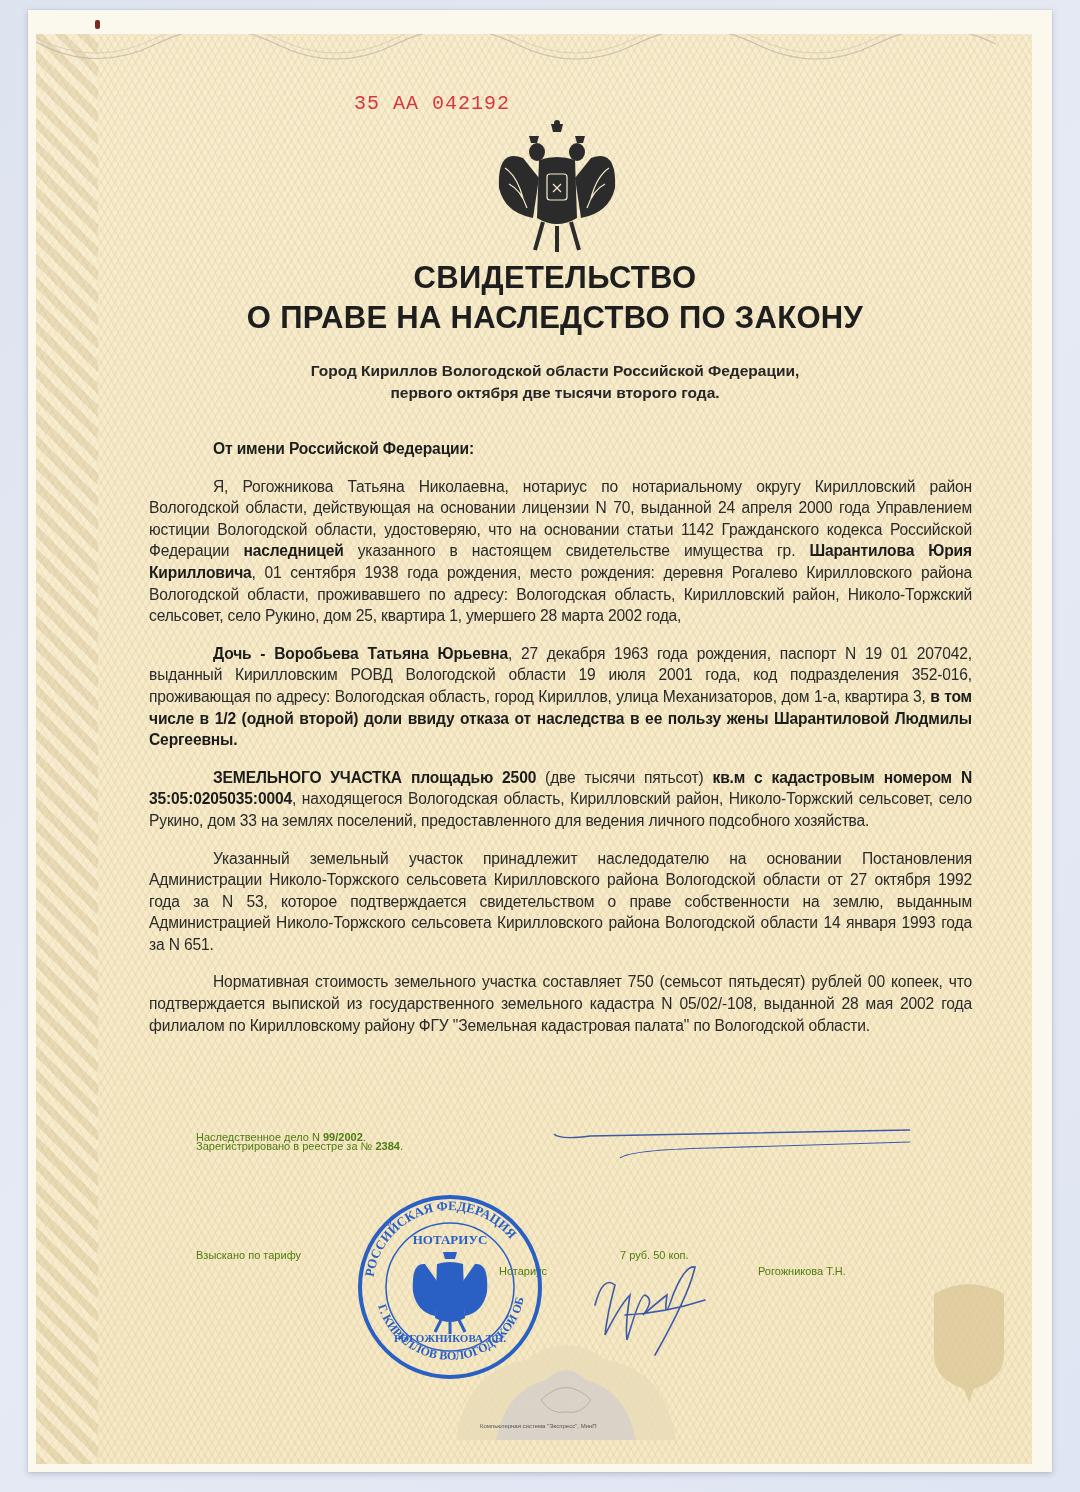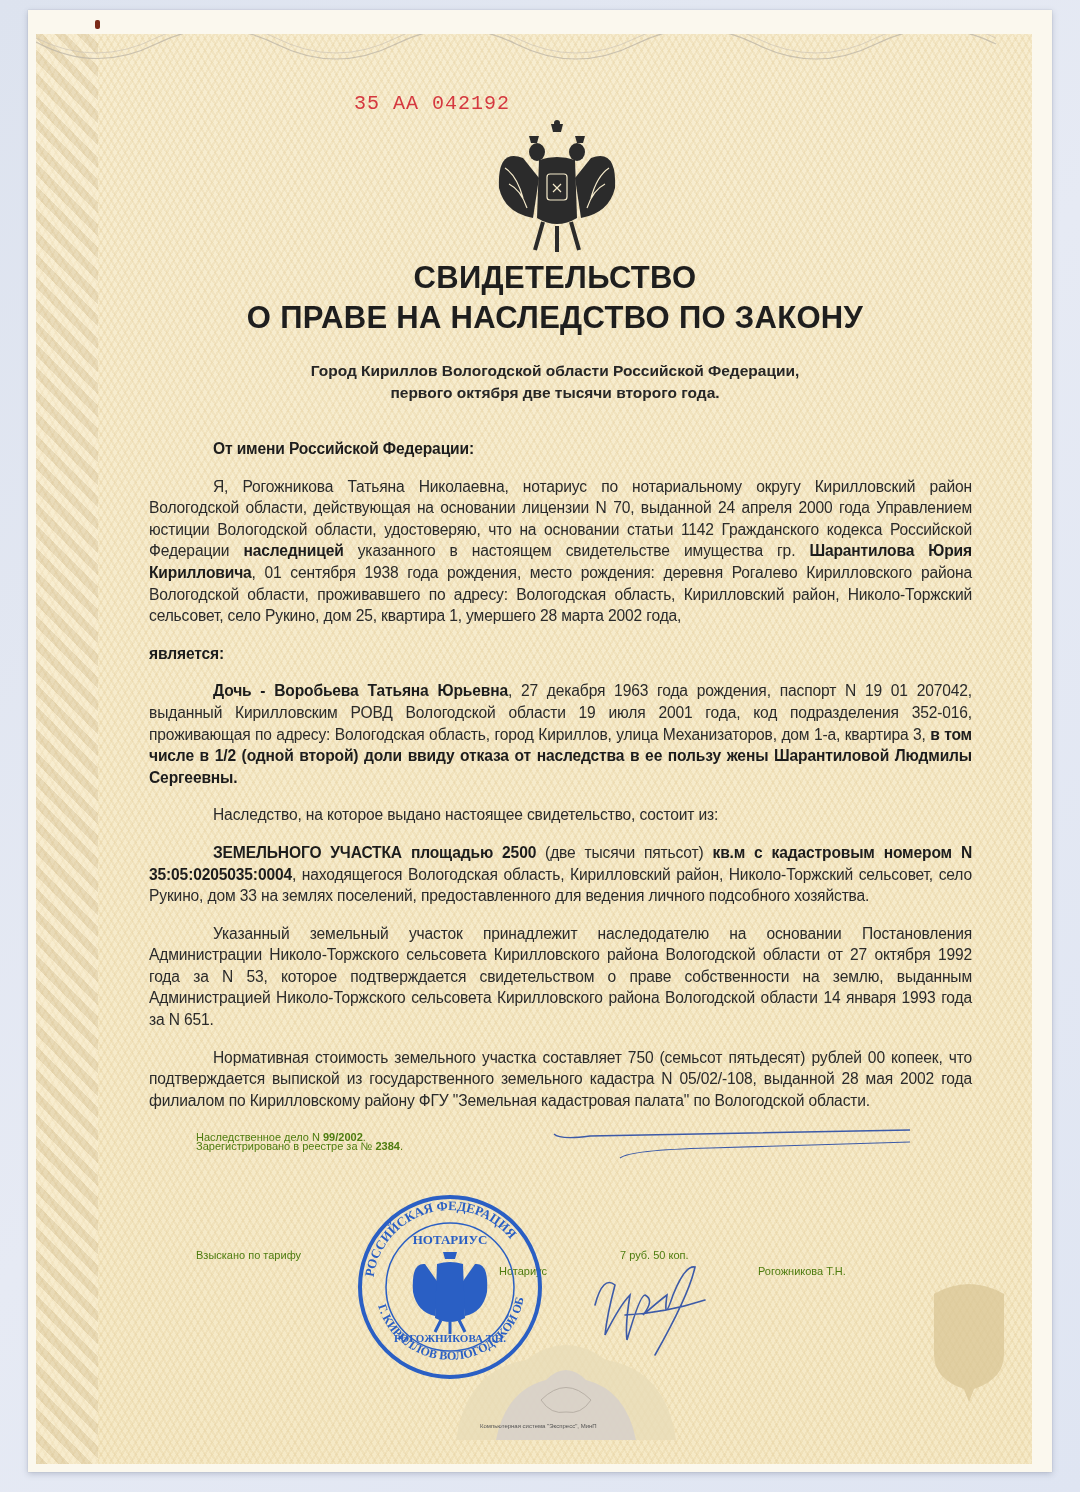--- a/index.html
+++ b/index.html
@@ -107,23 +107,21 @@
 </div>
 
 <div class="place">
   <div>Город Кириллов Вологодской области Российской Федерации,</div>
   <div>первого октября две тысячи второго года.</div>
 </div>
 
 <div class="body-text">
   <p><b>От имени Российской Федерации:</b></p>
   <p><span>Я, Рогожникова Татьяна Николаевна, нотариус по нотариальному округу Кирилловский район Вологодской области, действующая на основании лицензии N 70, выданной 24 апреля 2000 года Управлением юстиции Вологодской области, удостоверяю, что на основании статьи 1142 Гражданского кодекса Российской Федерации </span><b>наследницей</b><span> указанного в настоящем свидетельстве имущества гр. </span><b>Шарантилова Юрия Кирилловича</b><span>, 01 сентября 1938 года рождения, место рождения: деревня Рогалево Кирилловского района Вологодской области, проживавшего по адресу: Вологодская область, Кирилловский район, Николо-Торжский сельсовет, село Рукино, дом 25, квартира 1, умершего 28 марта 2002 года,</span></p>
-  <p class="noindent"><b>является:</b></p>
   <p><b>Дочь - Воробьева Татьяна Юрьевна</b><span>, 27 декабря 1963 года рождения, паспорт N 19 01 207042, выданный Кирилловским РОВД Вологодской области 19 июля 2001 года, код подразделения 352-016, проживающая по адресу: Вологодская область, город Кириллов, улица Механизаторов, дом 1-а, квартира 3, </span><b>в том числе в 1/2 (одной второй) доли ввиду отказа от наследства в ее пользу жены Шарантиловой Людмилы Сергеевны.</b></p>
-  <p>Наследство, на которое выдано настоящее свидетельство, состоит из:</p>
   <p><b>ЗЕМЕЛЬНОГО УЧАСТКА площадью 2500</b><span> (две тысячи пятьсот) </span><b>кв.м с кадастровым номером N 35:05:0205035:0004</b><span>, находящегося Вологодская область, Кирилловский район, Николо-Торжский сельсовет, село Рукино, дом 33  на землях поселений, предоставленного для ведения личного подсобного хозяйства.</span></p>
   <p>Указанный земельный участок принадлежит наследодателю на основании Постановления Администрации Николо-Торжского сельсовета Кирилловского района Вологодской области от 27 октября 1992 года за N 53, которое подтверждается свидетельством о праве собственности на землю, выданным Администрацией  Николо-Торжского сельсовета Кирилловского района Вологодской области 14 января 1993 года за N 651.</p>
   <p>Нормативная стоимость земельного участка составляет 750 (семьсот пятьдесят) рублей 00 копеек, что подтверждается выпиской из государственного земельного кадастра N 05/02/-108, выданной 28 мая 2002 года филиалом по Кирилловскому району ФГУ "Земельная кадастровая палата" по Вологодской области.</p>
 </div>
 
 <svg class="underline-stroke" viewBox="0 0 360 40">
   <path d="M4 6 Q10 12 40 8 L360 2" stroke="#3c5aa8" stroke-width="1.3" fill="none"></path>
   <path d="M70 30 Q80 22 160 20 L360 14" stroke="#3c5aa8" stroke-width="1.1" fill="none"></path>
 </svg>
 

